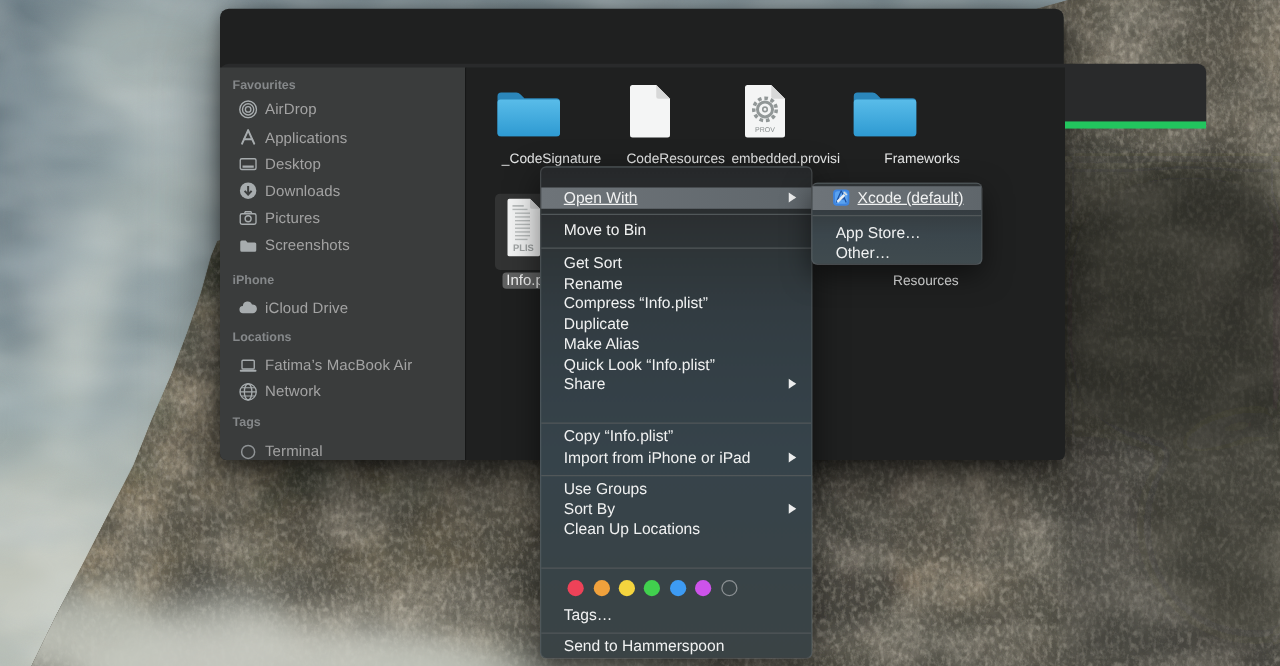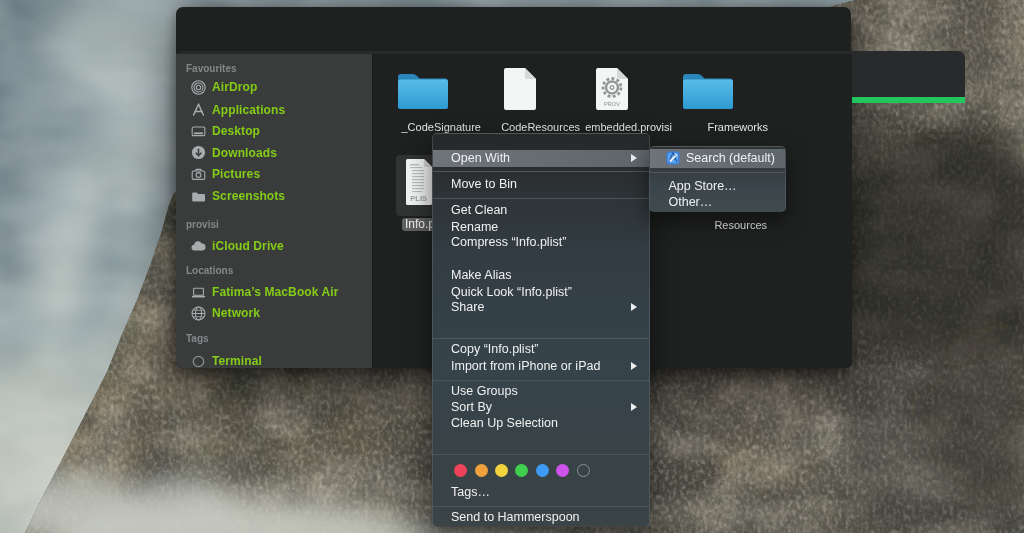--- a/index.html
+++ b/index.html
@@ -13,32 +13,32 @@
   .navbtn{position:absolute;top:23px;width:21px;height:18px;background:#4d4e4e;border-radius:4px;}
   .tbtn{position:absolute;top:23px;height:18px;background:#4d4e4e;border-radius:4px;}
   #seg{position:absolute;left:204px;top:22px;width:92px;height:19.5px;background:#505152;border-radius:4px;display:flex;}
   .sg{width:23px;height:19.5px;display:flex;align-items:center;justify-content:center;}
   #sg1{background:#cccccc;border-radius:4px;}
   #search{position:absolute;left:489px;top:22px;width:178px;height:17.5px;background:#58595a;border-radius:4.5px;color:#9ea0a1;font-size:12px;line-height:17.5px;}
   
   #sidebar{position:absolute;left:0;top:47px;width:196px;height:314px;background:#3a3c3c;border-radius:0 0 0 5px;}
   #content{position:absolute;left:196px;top:47px;width:479px;height:314px;background:#1f2020;border-left:1px solid #161717;border-radius:0 0 5px 0;}
   .shead{position:absolute;left:10px;font-size:10px;font-weight:700;color:#85888a;white-space:nowrap;}
-  .sitem{position:absolute;left:36px;font-size:12px;font-weight:700;color:#84cc16;white-space:nowrap;letter-spacing:0.1px;}
+  .sitem{position:absolute;left:36px;font-size:12px;font-weight:400;color:#a3a3a3;white-space:nowrap;letter-spacing:0.1px;}
   .sic{position:absolute;left:15px;width:15px;height:15px;}
   
   .flabel{position:absolute;font-size:11px;color:#e4e5e5;text-align:right;white-space:nowrap;}
   
   #menu{position:absolute;left:432px;top:132.5px;width:218px;height:394px;border-radius:5px;
     background:linear-gradient(180deg,#26282a 0%,#2a2d2f 8%,#2e3538 18%,#323c42 30%,#344047 45%,#36434a 58%,#374349 70%,#384347 82%,#3a4345 100%);
     box-shadow:0 10px 26px rgba(0,0,0,.55);border:1px solid rgba(120,125,128,.35);box-sizing:border-box;}
   .mi{position:absolute;left:0;width:100%;height:17px;line-height:17px;font-size:12.5px;color:#f0f1f1;padding-left:18px;box-sizing:border-box;white-space:nowrap;}
   .sep{position:absolute;left:0;width:100%;height:1px;background:#515759;}
   .arr{position:absolute;right:12px;top:4px;width:0;height:0;border-left:6.8px solid #eceded;border-top:4.6px solid transparent;border-bottom:4.6px solid transparent;}
-  .hl{background:linear-gradient(90deg,#6e7479,#5f666b);}
+  .hl{background:linear-gradient(90deg,#6e7479,#5f666b);text-decoration:underline;}
   #submenu{position:absolute;left:649px;top:146px;width:137px;height:66px;border-radius:5px;
     background:linear-gradient(180deg,#2e3234 0%,#343b3f 30%,#3b464c 65%,#404b4f 100%);
     box-shadow:0 8px 22px rgba(0,0,0,.5);border:1px solid rgba(120,125,128,.32);box-sizing:border-box;}
   .dot{position:absolute;width:13px;height:13px;border-radius:50%;top:330.5px;}
 </style>
 </head>
 <body>
 <div id="stage">
   <svg id="bg" width="1024" height="533" viewBox="0 0 1024 533">
     <defs>
@@ -332,21 +332,21 @@
             <rect x="1.2" y="4" width="12.6" height="8.4" rx="1.4"></rect>
             <path d="M4.5 4 L5.3 2.4 H9.7 L10.5 4" stroke-width="1.1"></path>
             <circle cx="7.5" cy="8" r="2.4"></circle>
           </g>
         </svg>
       <div class="sitem" style="top:113px">Pictures</div>
       <svg class="sic" style="top:134.5px" viewBox="0 0 15 15">
           <path d="M1.2 4.6 Q1.2 3.4 2.4 3.4 H5.6 L7 5 H12.8 Q14 5 14 6.2 V11.2 Q14 12.4 12.8 12.4 H2.4 Q1.2 12.4 1.2 11.2 Z" fill="#a7acae"></path>
         </svg>
       <div class="sitem" style="top:135px">Screenshots</div>
-      <div class="shead" style="top:164.5px">provisi</div>
+      <div class="shead" style="top:164.5px">iPhone</div>
       <svg class="sic" style="top:184.5px" viewBox="0 0 15 15">
           <path d="M3.6 11.5 a2.9 2.9 0 0 1 -0.3 -5.8 a3.8 3.8 0 0 1 7.3 -1.1 a2.7 2.7 0 0 1 0.9 6.9 Z" fill="#a7acae"></path>
         </svg>
       <div class="sitem" style="top:184.5px">iCloud Drive</div>
       <div class="shead" style="top:211px">Locations</div>
       <svg class="sic" style="top:231px" viewBox="0 0 15 15">
           <rect x="2.6" y="3.2" width="9.8" height="7" rx="0.8" fill="none" stroke="#a7acae" stroke-width="1.1"></rect>
           <rect x="0.8" y="10.8" width="13.4" height="1.6" rx="0.8" fill="#a7acae"></rect>
         </svg>
       <div class="sitem" style="top:231px">Fatima’s MacBook Air</div>
@@ -423,47 +423,48 @@
           <text x="22" y="43" font-size="7.5" font-weight="bold" fill="#9fa3a3" text-anchor="end" font-family="Liberation Sans">PLIS</text>
         </svg>
       <div style="position:absolute;left:29px;top:163.5px;width:46px;height:13.5px;background:#606161;border-radius:3px;color:#f2f2f2;font-size:12px;line-height:13.5px;text-align:left;padding-left:3px;box-sizing:border-box;white-space:nowrap;overflow:hidden">Info.plis</div>
     </div>
   </div>
   <div id="menu">
     <div class="mi hl" style="top:16.2px">Open With<span class="arr"></span></div>
     <div class="sep" style="top:37.5px"></div>
     <div class="mi" style="top:42.7px">Move to Bin</div>
     <div class="sep" style="top:64px"></div>
-    <div class="mi" style="top:68.3px">Get Clean</div>
+    <div class="mi" style="top:68.3px">Get Sort</div>
     <div class="mi" style="top:85px">Rename</div>
     <div class="mi" style="top:100.9px">Compress “Info.plist”</div>
+    <div class="mi" style="top:117.5px">Duplicate</div>
     <div class="mi" style="top:133.4px">Make Alias</div>
     <div class="mi" style="top:150px">Quick Look “Info.plist”</div>
     <div class="mi" style="top:165.9px">Share<span class="arr"></span></div>
     <div class="sep" style="top:204.7px"></div>
     <div class="mi" style="top:207.5px">Copy “Info.plist”</div>
     <div class="mi" style="top:224.2px">Import from iPhone or iPad<span class="arr"></span></div>
     <div class="sep" style="top:246.3px"></div>
     <div class="mi" style="top:249.1px">Use Groups</div>
     <div class="mi" style="top:265.7px">Sort By<span class="arr"></span></div>
-    <div class="mi" style="top:281.6px">Clean Up Selection</div>
+    <div class="mi" style="top:281.6px">Clean Up Locations</div>
     <div class="sep" style="top:320.4px"></div>
     <div class="dot" style="left:21.3px;background:#ee4258"></div>
     <div class="dot" style="left:41.6px;background:#f0a13c"></div>
     <div class="dot" style="left:61.9px;background:#f4d43e"></div>
     <div class="dot" style="left:82.2px;background:#41d04e"></div>
     <div class="dot" style="left:102.5px;background:#3d9bf3"></div>
     <div class="dot" style="left:123.3px;background:#cd53ea"></div>
     <div class="dot" style="left:143.6px;background:transparent;border:1.5px solid #8b9093;box-sizing:border-box"></div>
     <div class="mi" style="top:350.4px">Tags…</div>
     <div class="sep" style="top:372.5px"></div>
     <div class="mi" style="top:375.4px">Send to Hammerspoon</div>
   </div>
   <div id="submenu">
-    <div class="mi hl" style="top:1.5px;height:19px;line-height:19px;padding-left:36px">Search (default)</div>
+    <div class="mi hl" style="top:1.5px;height:19px;line-height:19px;padding-left:36px">Xcode (default)</div>
     <svg style="position:absolute;left:16px;top:4px" width="14" height="14" viewBox="0 0 14 14">
         <rect x="0.5" y="0.5" width="13" height="13" rx="3" fill="#3d84e0"></rect>
         <rect x="2" y="2" width="10" height="10" rx="2" fill="#5aa2f0"></rect>
         <path d="M7 1.5 L3 11 M7 1.5 L11 11 M4.4 8 H9.6" stroke="#1c4f9e" stroke-width="1" fill="none"></path>
         <path d="M3.2 9.8 L8.8 4.2 L10.2 5.6 L4.6 11.2 Z" fill="#eef1f5"></path>
         <path d="M8.6 3.2 L10.8 5.4 L12 4.6 L9.6 2.2 Z" fill="#d6dade"></path>
       </svg>
     <div class="sep" style="top:25px"></div>
     <div class="mi" style="top:30.5px;padding-left:18.5px">App Store…</div>
     <div class="mi" style="top:46.8px;padding-left:18.5px">Other…</div>

